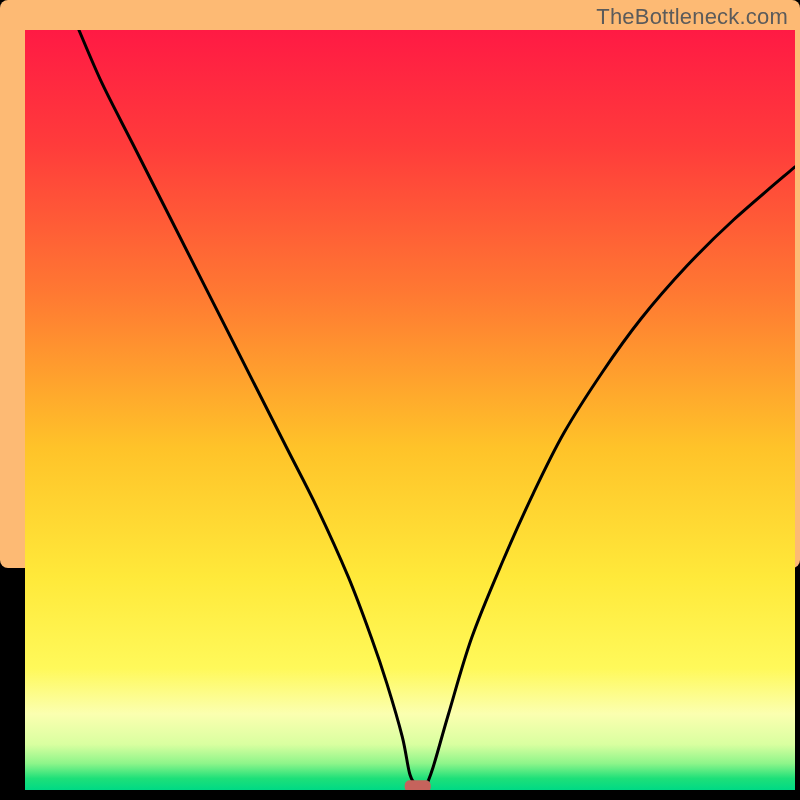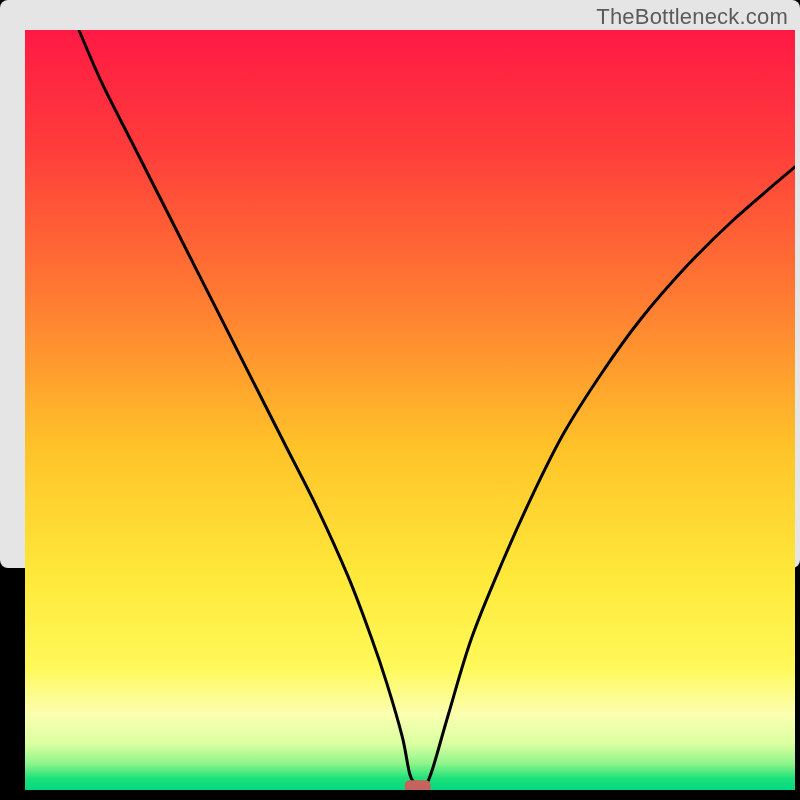--- a/index.html
+++ b/index.html
@@ -8,21 +8,21 @@
     width: 800px;
     height: 800px;
     background: #000;
     overflow: hidden;
     font-family: Arial, Helvetica, sans-serif;
   }
   .frame {
     position: relative;
     width: 800px;
     height: 568px;
-    background: #e5e5e5;
+    background: #fdba74;
     border-radius: 8px;
   }
   .watermark {
     position: absolute;
     top: 4px;
     right: 12px;
     color: #5b5b5b;
     font-size: 22px;
     font-weight: 400;
     letter-spacing: 0.2px;

